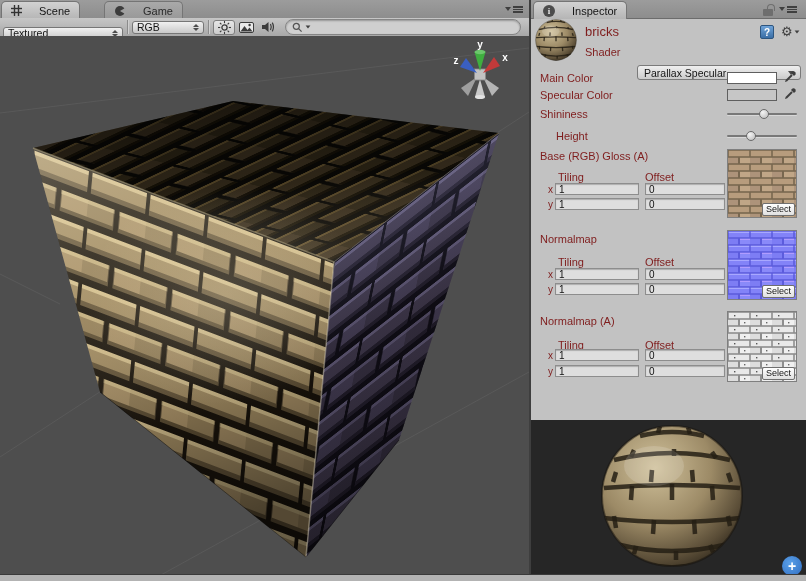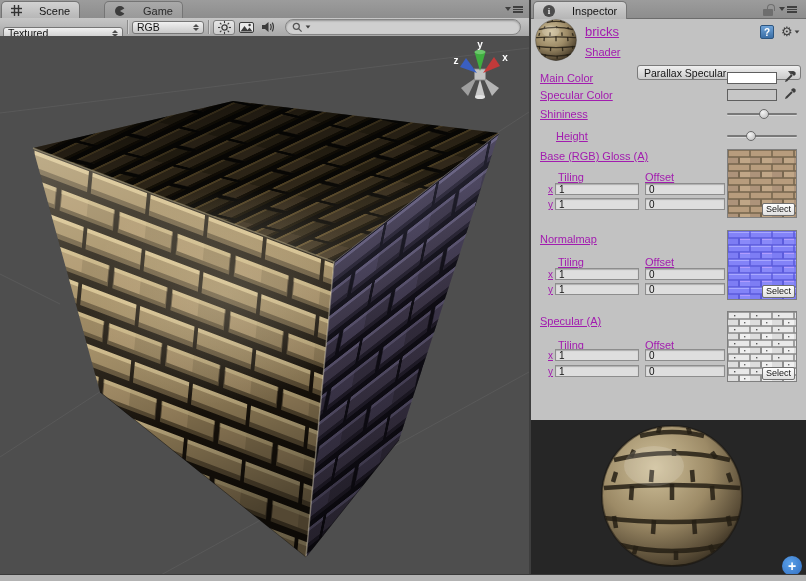--- a/index.html
+++ b/index.html
@@ -40,21 +40,21 @@
       font-family:"Liberation Sans",sans-serif;color:#333;}
   .searchpill input::placeholder{color:#5d5d5d;opacity:1;}
   
   #scene-viewport{position:absolute;left:0;top:36px;width:529px;height:545px;background:#4e4e4e;}
   
   #panel-divider{position:absolute;left:529px;top:0;width:2px;height:581px;background:#3e3e3e;}
   
   #inspector{position:absolute;left:531px;top:0;width:275px;height:581px;background:#c2c2c2;}
   #inspector .tabstrip{left:0;width:275px;}
   .ins-abs{position:absolute;}
-  .lbl{position:absolute;font-size:11px;color:#a21caf;white-space:nowrap;text-decoration:underline;}
+  .lbl{position:absolute;font-size:11px;color:#7f1d1d;white-space:nowrap;}
   .swatch{position:absolute;width:50px;height:12px;border:1px solid #5f5f5f;box-sizing:border-box;}
   .picker{position:absolute;width:14px;height:14px;}
   .trackwrap{position:absolute;width:70px;height:12px;}
   .track{position:absolute;left:0;right:0;top:5px;height:2px;background:#787878;border-radius:1px;
          box-shadow:0 1px 0 #d8d8d8;}
   .knob{position:absolute;top:1px;width:10px;height:10px;border-radius:50%;
         background:radial-gradient(circle at 35% 30%,#f4f4f4,#b9b9b9);border:1px solid #6a6a6a;
         box-sizing:border-box;transform:translateX(-50%);}
   .field{position:absolute;height:12px;border:1px solid #8d8d8d;background:#dedede;
          box-shadow:inset 0 1px 1px rgba(0,0,0,.22);font-size:10px;padding:0 0 0 3px;
@@ -398,21 +398,21 @@
     </div>
     <div class="lbl" style="left:27px;top:256px;">Tiling</div>
     <div class="lbl" style="left:114px;top:256px;">Offset</div>
     <div class="lbl" style="left:17px;top:269px;font-size:10px;">x</div>
     <input class="field" style="left: 24px; top: 268px; width: 84px;" value="1">
     <input class="field" style="left: 114px; top: 268px; width: 80px;" value="0">
     <div class="lbl" style="left:17px;top:284px;font-size:10px;">y</div>
     <input class="field" style="left: 24px; top: 283px; width: 84px;" value="1">
     <input class="field" style="left: 114px; top: 283px; width: 80px;" value="0">
 
-    <div class="lbl" style="left:9px;top:315px;">Specular (A)</div>
+    <div class="lbl" style="left:9px;top:315px;">Normalmap (A)</div>
     <div class="thumb" style="left:196px;top:311px;height:71px;">
       <svg width="68" height="69" viewBox="0 0 68 69">
         <defs>
           <pattern id="pThH" width="22" height="14" patternUnits="userSpaceOnUse">
             <rect width="22" height="14" fill="#8e8e8e"></rect>
             <rect x="0.8" y="0.8" width="20.4" height="5.4" fill="#e9e9e9"></rect>
             <rect x="0" y="7.8" width="10" height="5.4" fill="#dddddd"></rect>
             <rect x="12" y="7.8" width="10" height="5.4" fill="#f0f0f0"></rect>
             <rect x="6" y="3" width="1.4" height="1.4" fill="#555"></rect>
             <rect x="16" y="10" width="1.4" height="1.4" fill="#666"></rect>

